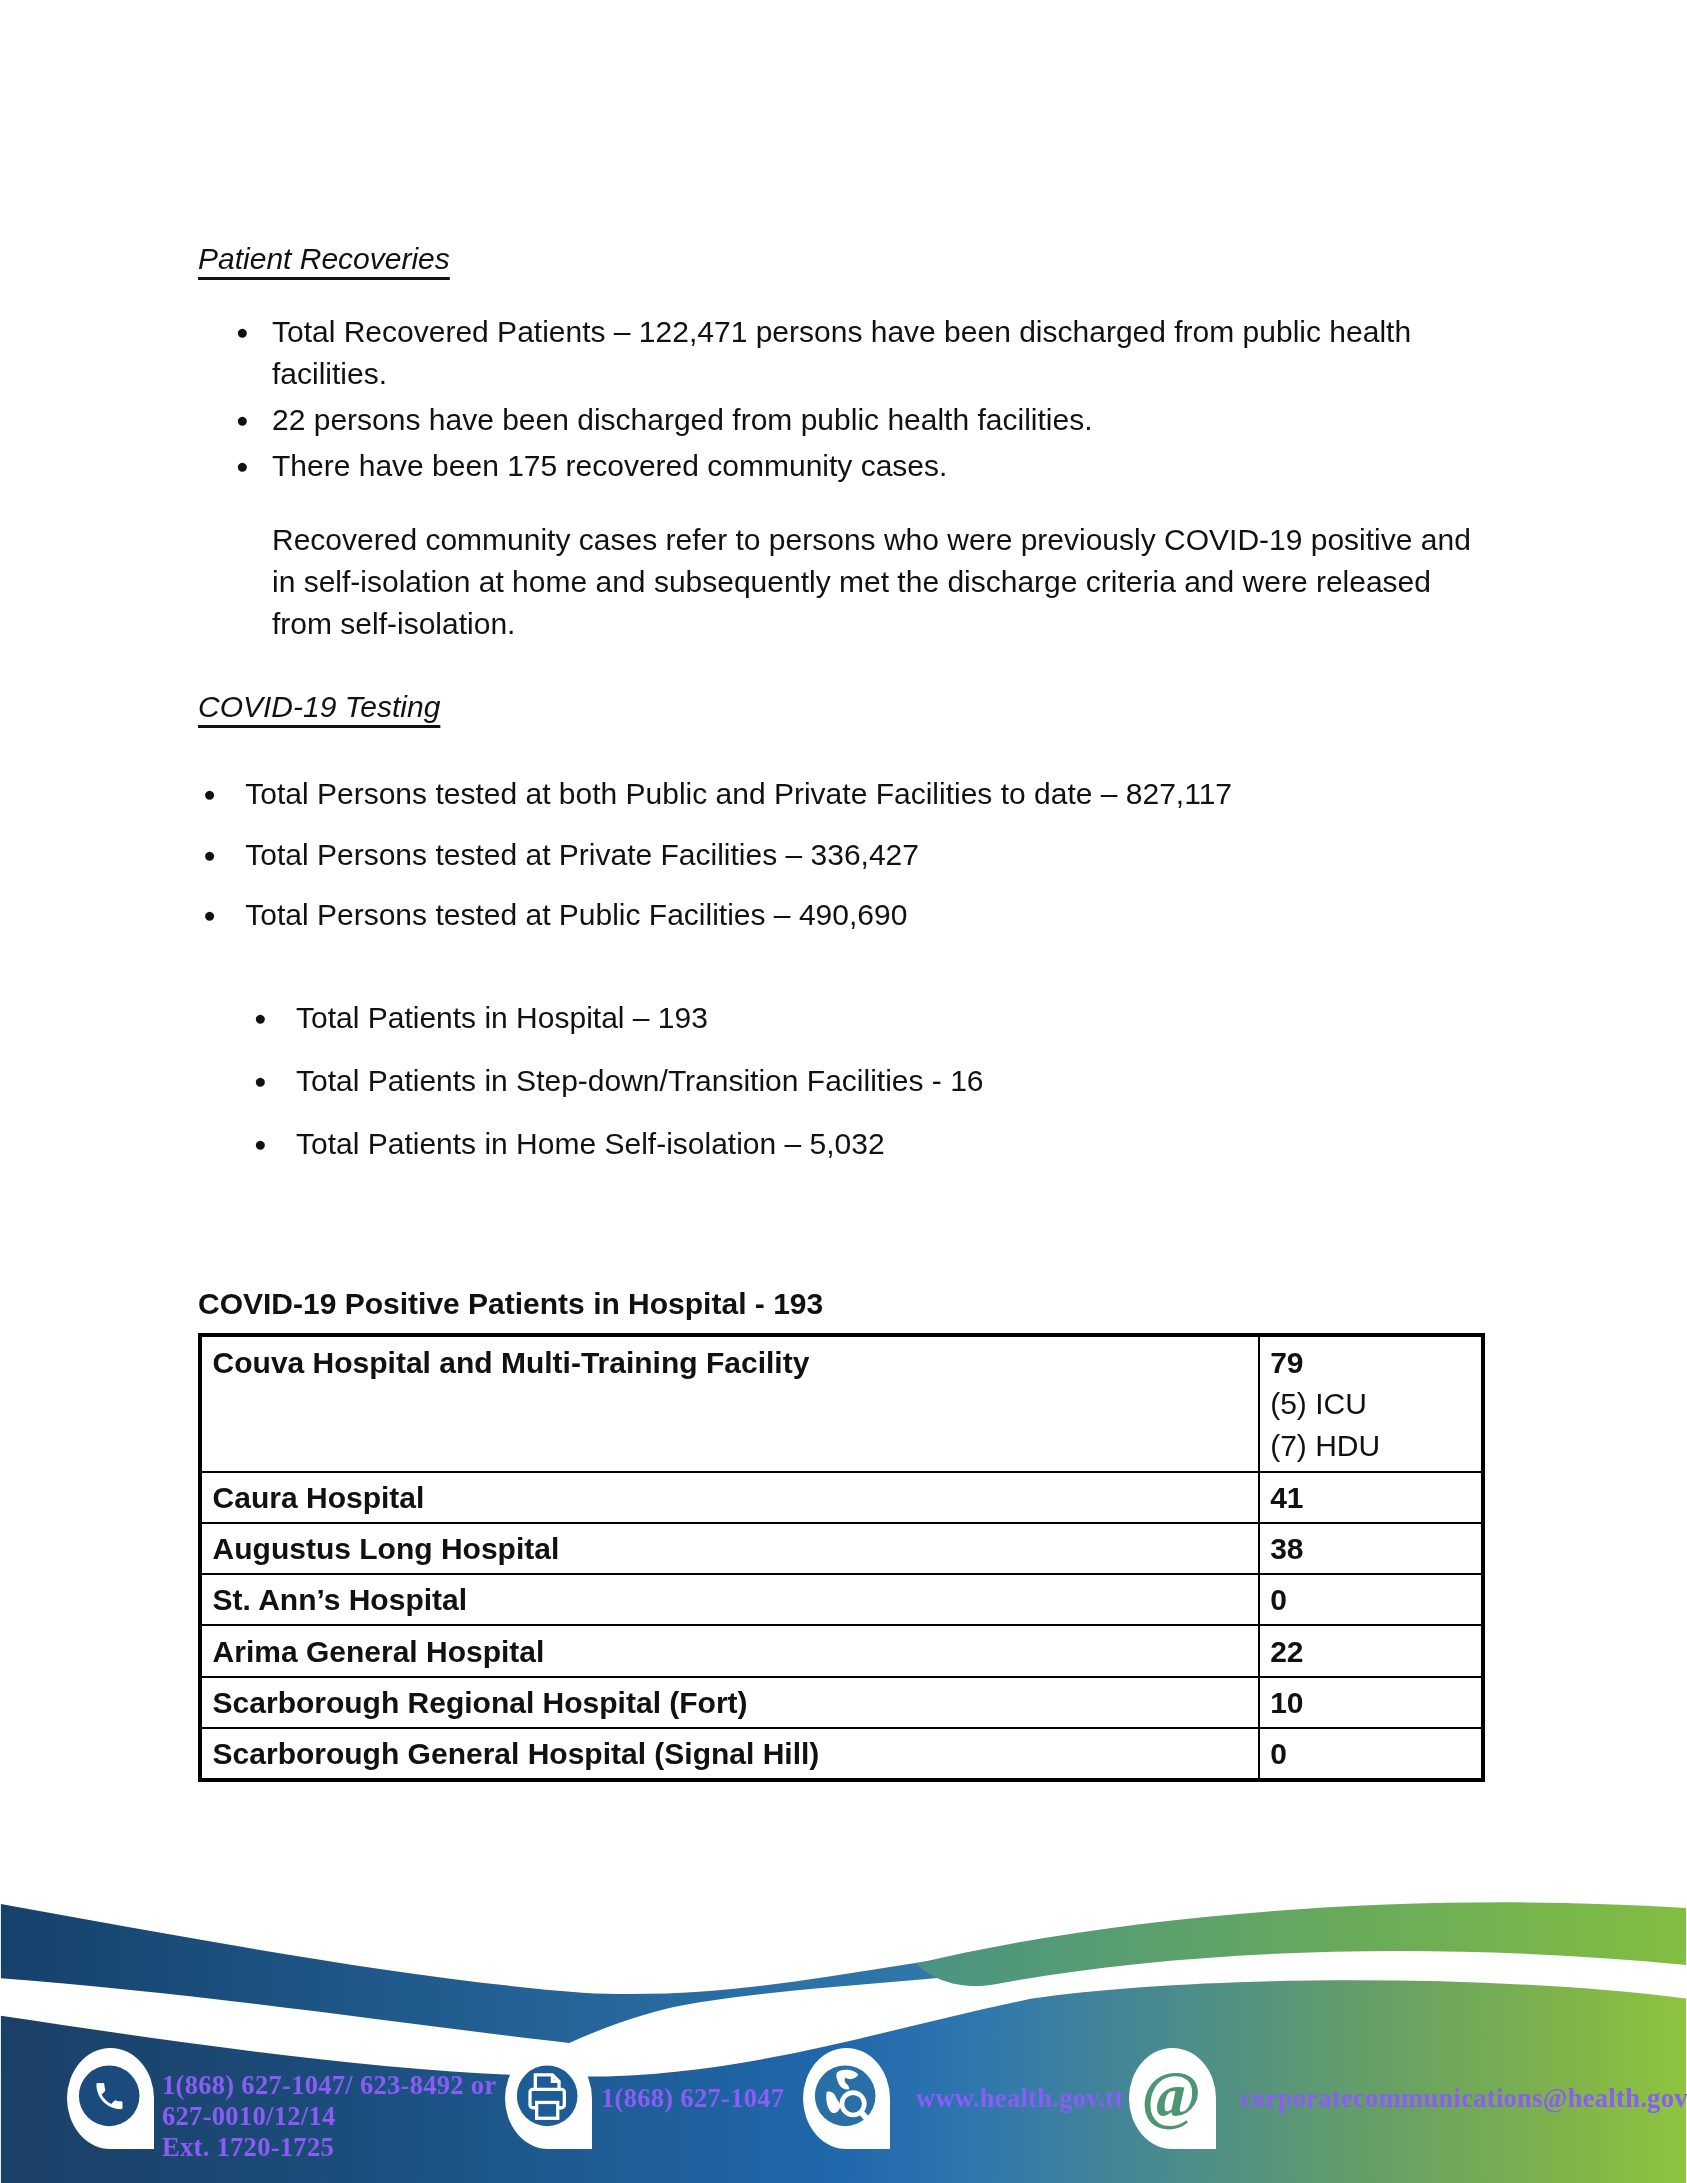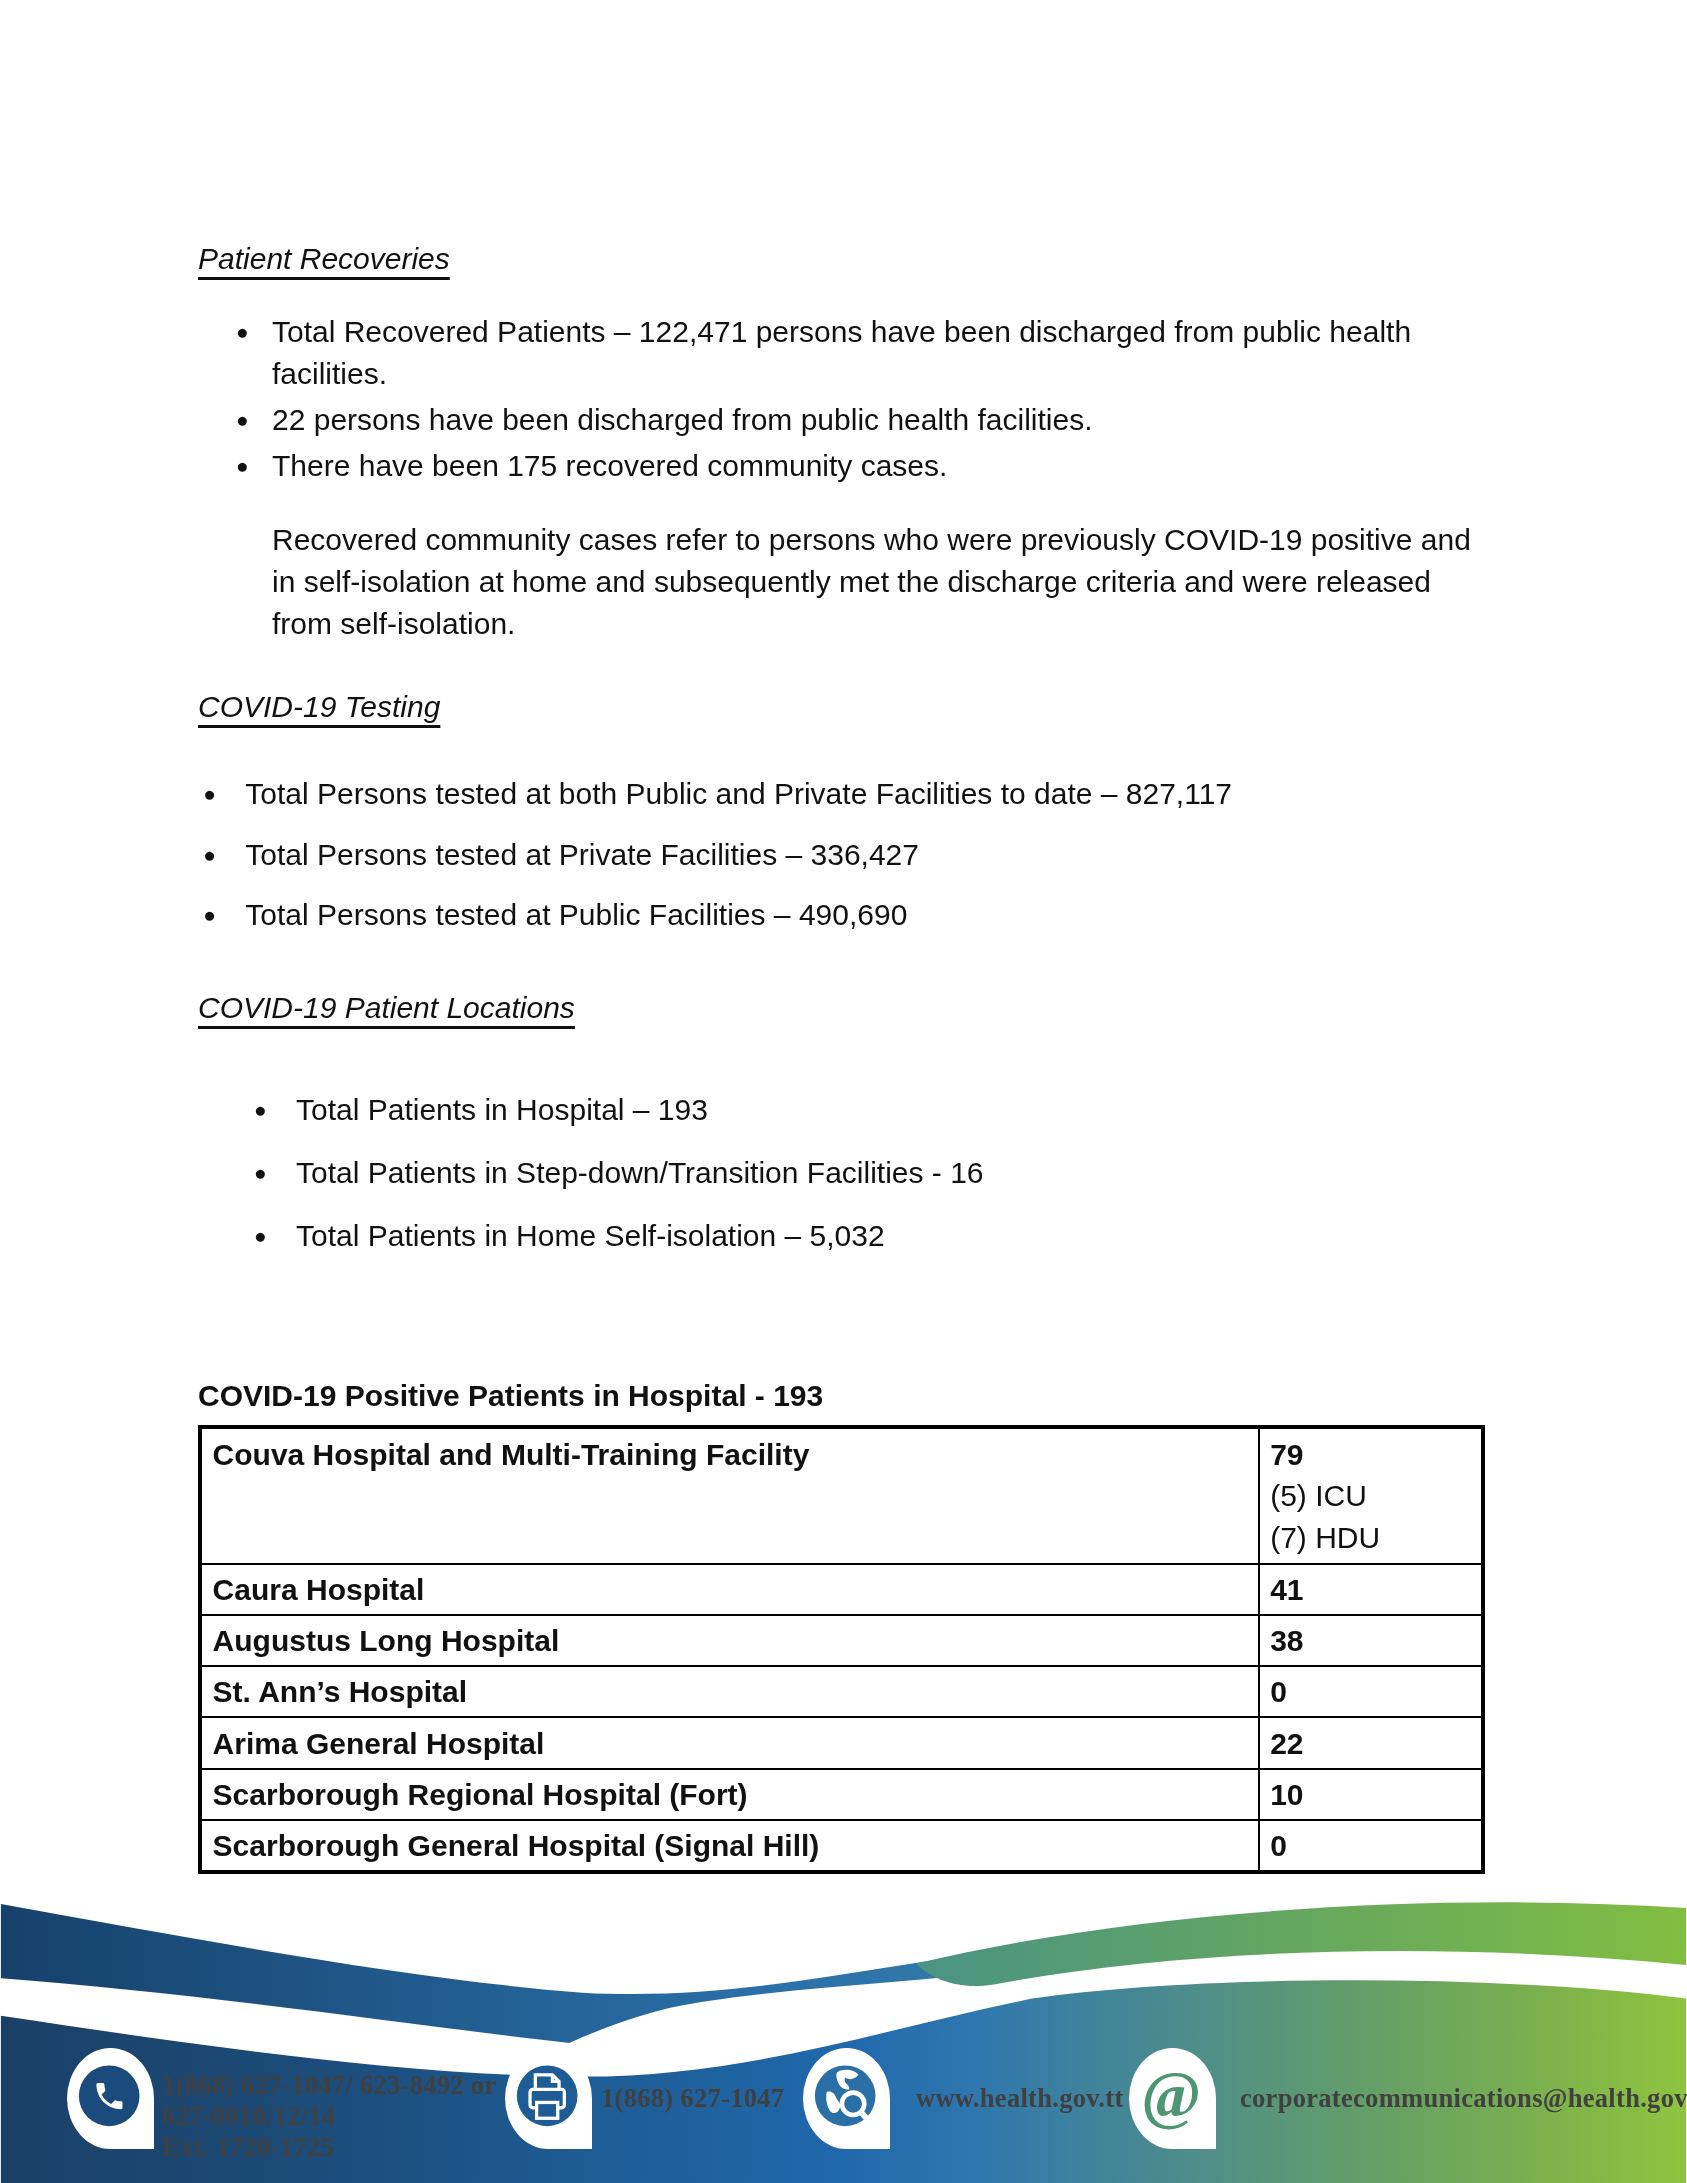--- a/index.html
+++ b/index.html
@@ -81,21 +81,21 @@
   .footer svg.wave{position:absolute;left:0;top:0;}
   .contact{position:absolute;}
   .pin{
     position:absolute;
     width:87px;height:101px;
     background:#fff;
     border-radius:50% 50% 0 50%;
   }
   .contact-text{
     position:absolute;
-    color:#404040;
+    color:#8b5cf6;
     font-family:"Liberation Serif", serif;
     font-weight:700;
     font-size:26.5px;
     line-height:31px;
     white-space:nowrap;
     letter-spacing:0.3px;
   }
   .glyph-svg{position:absolute;left:0;top:0;}
 </style>
 </head>
@@ -136,21 +136,20 @@
             <span class="bullet-text">Total Persons tested at Private Facilities – 336,427</span>
           </div>
           <div class="bullet-item">
             <span class="bullet-dot">●</span>
             <span class="bullet-text">Total Persons tested at Public Facilities –  490,690</span>
           </div>
         </div>
     </section>
 
     <section>
-      <h2 class="section-heading spacer-locations">COVID-19 Patient Locations</h2>
       <div class="bullet-list list-locations">
           <div class="bullet-item">
             <span class="bullet-dot">●</span>
             <span class="bullet-text">Total Patients in Hospital – 193</span>
           </div>
           <div class="bullet-item">
             <span class="bullet-dot">●</span>
             <span class="bullet-text">Total Patients in Step-down/Transition Facilities - 16</span>
           </div>
           <div class="bullet-item">

